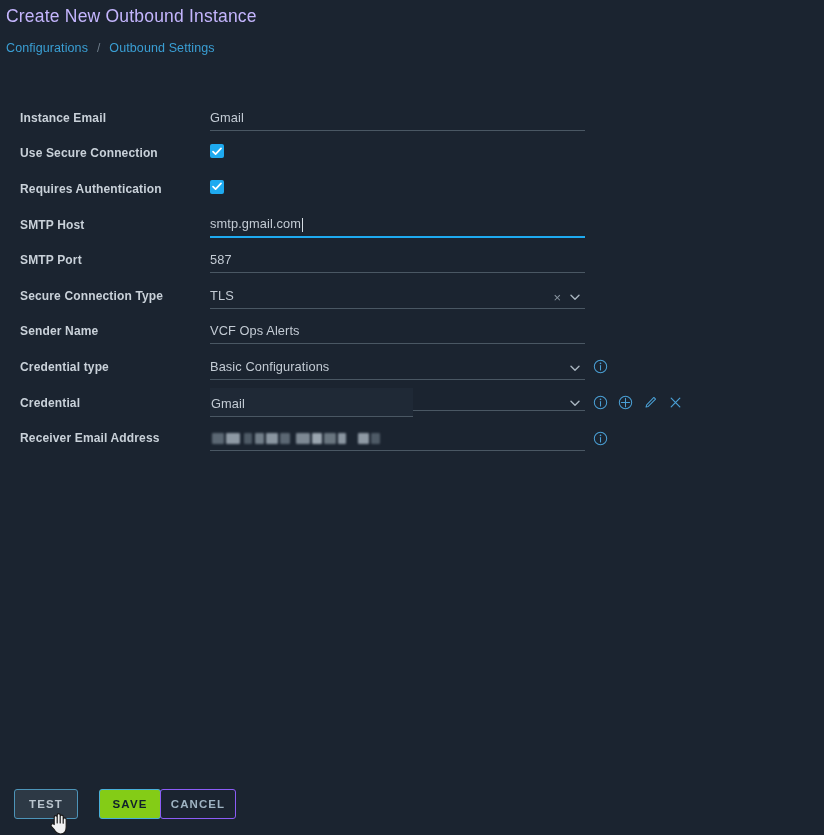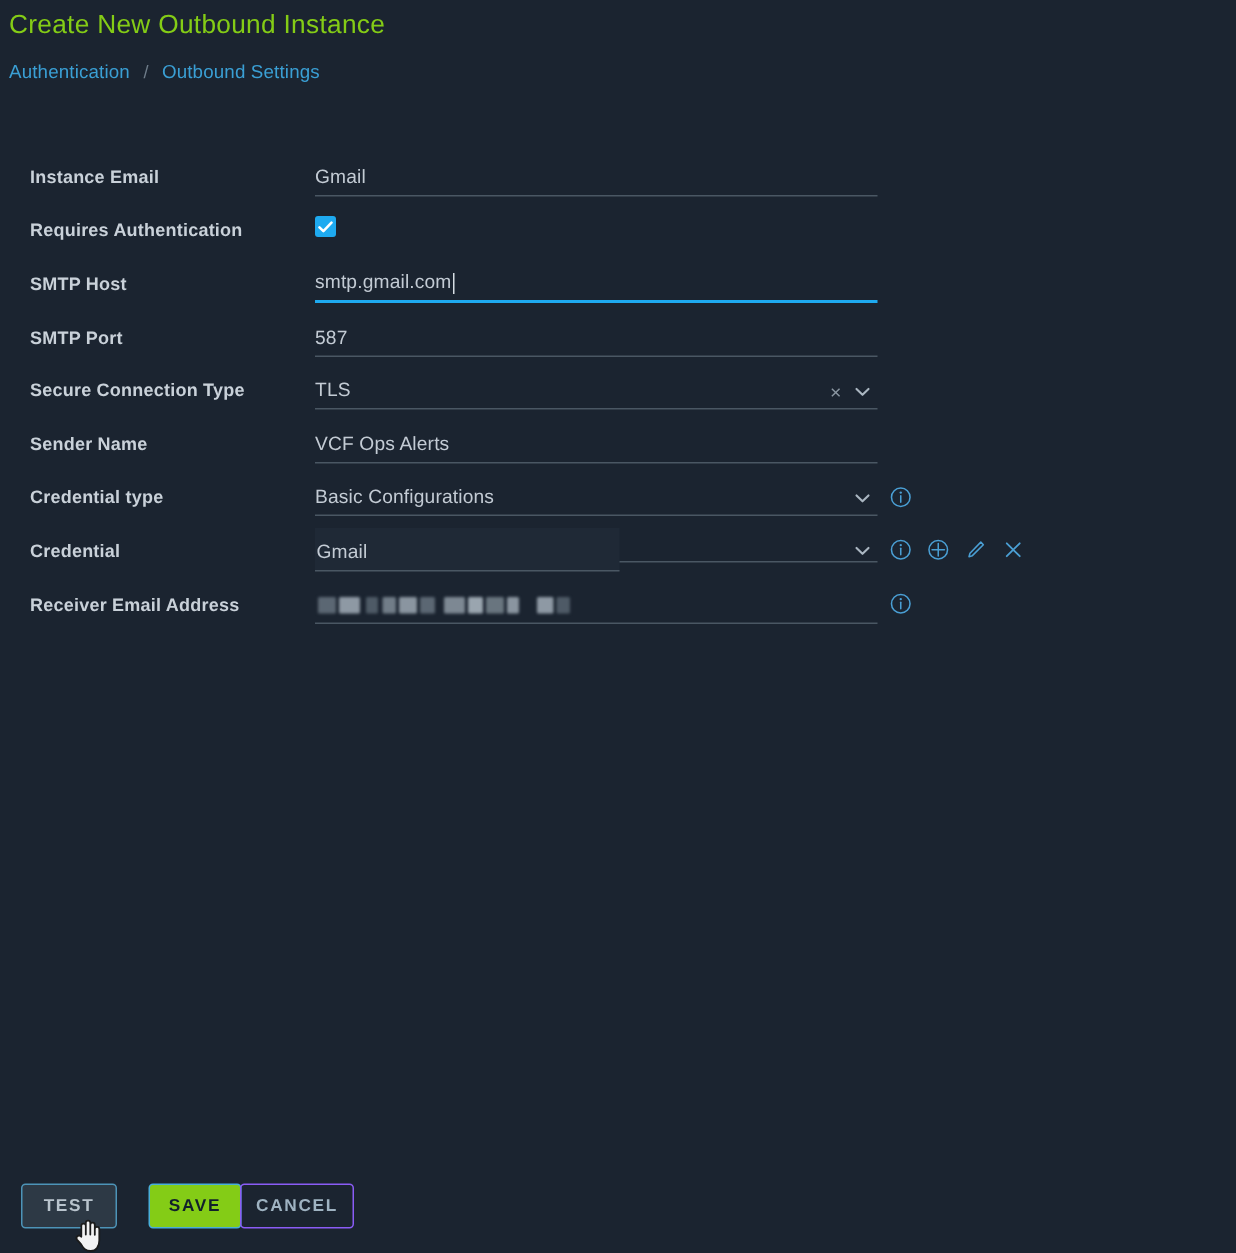--- a/index.html
+++ b/index.html
@@ -18,21 +18,21 @@
     height: 835px;
     background: #1b2430;
   }
 
   
   .page-title {
     position: absolute;
     left: 6px;
     top: 6px;
     font-size: 17.5px;
-    color: #84cc16;
+    color: #c4b5fd;
     font-weight: 400;
     letter-spacing: .2px;
   }
 
   .breadcrumb {
     position: absolute;
     left: 6px;
     top: 41px;
     font-size: 12.5px;
     display: flex;
@@ -259,37 +259,47 @@
   }
 </style>
 </head>
 <body>
 
 <div class="screen">
 
   <div class="page-title">Create New Outbound Instance</div>
 
   <nav class="breadcrumb">
-    <a class="crumb-link" href="#">Authentication</a>
+    <a class="crumb-link" href="#">Configurations</a>
     <span class="crumb-sep">/</span>
     <a class="crumb-link" href="#">Outbound Settings</a>
   </nav>
 
   <div class="form">
 
 
     <div class="row">
       <div class="lbl">Instance Email</div>
       <div class="ctl">
         <div class="field">
           <span class="val">Gmail</span>
         </div>
       </div>
     </div>
 
+    <div class="row">
+      <div class="lbl">Use Secure Connection</div>
+      <div class="ctl">
+        <div class="cbx">
+          <svg width="10" height="9" viewBox="0 0 10 9">
+              <path d="M1 4.6 L3.6 7.1 L9 1.4" fill="none" stroke="#ffffff" stroke-width="1.7" stroke-linecap="round" stroke-linejoin="round"></path>
+            </svg>
+        </div>
+      </div>
+    </div>
 
     <div class="row">
       <div class="lbl">Requires Authentication</div>
       <div class="ctl">
         <div class="cbx">
           <svg width="10" height="9" viewBox="0 0 10 9">
               <path d="M1 4.6 L3.6 7.1 L9 1.4" fill="none" stroke="#ffffff" stroke-width="1.7" stroke-linecap="round" stroke-linejoin="round"></path>
             </svg>
         </div>
       </div>

